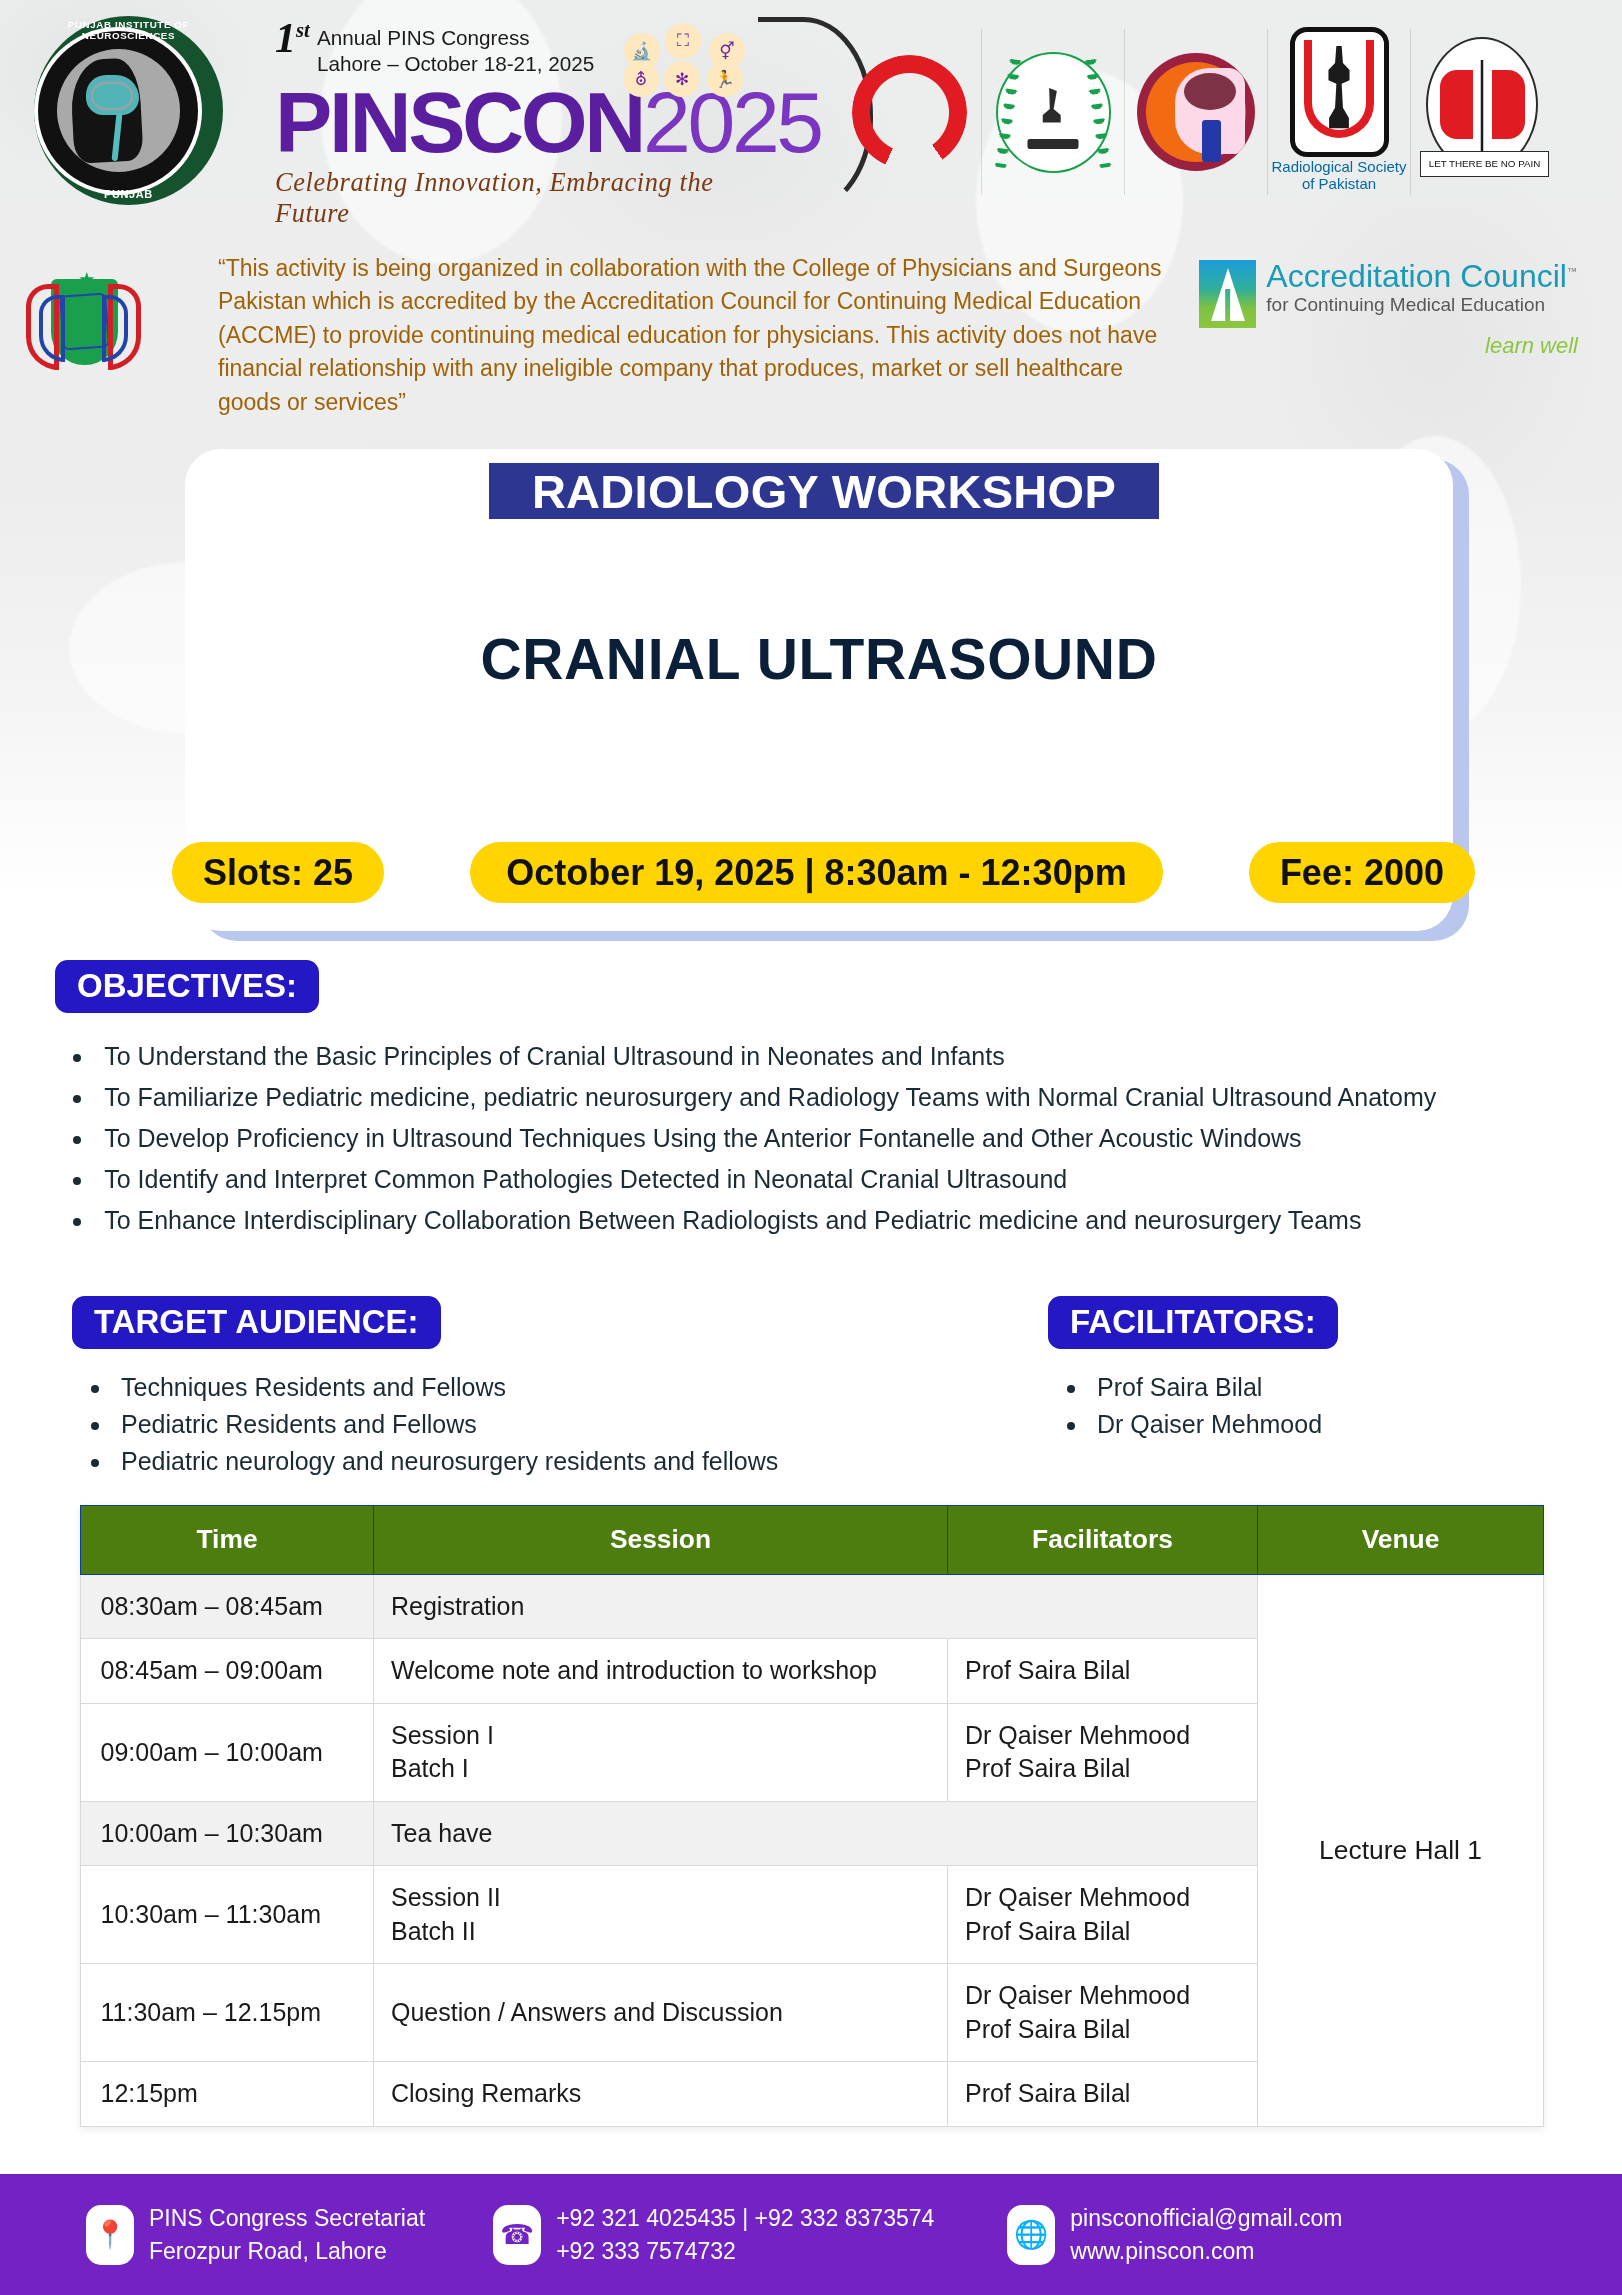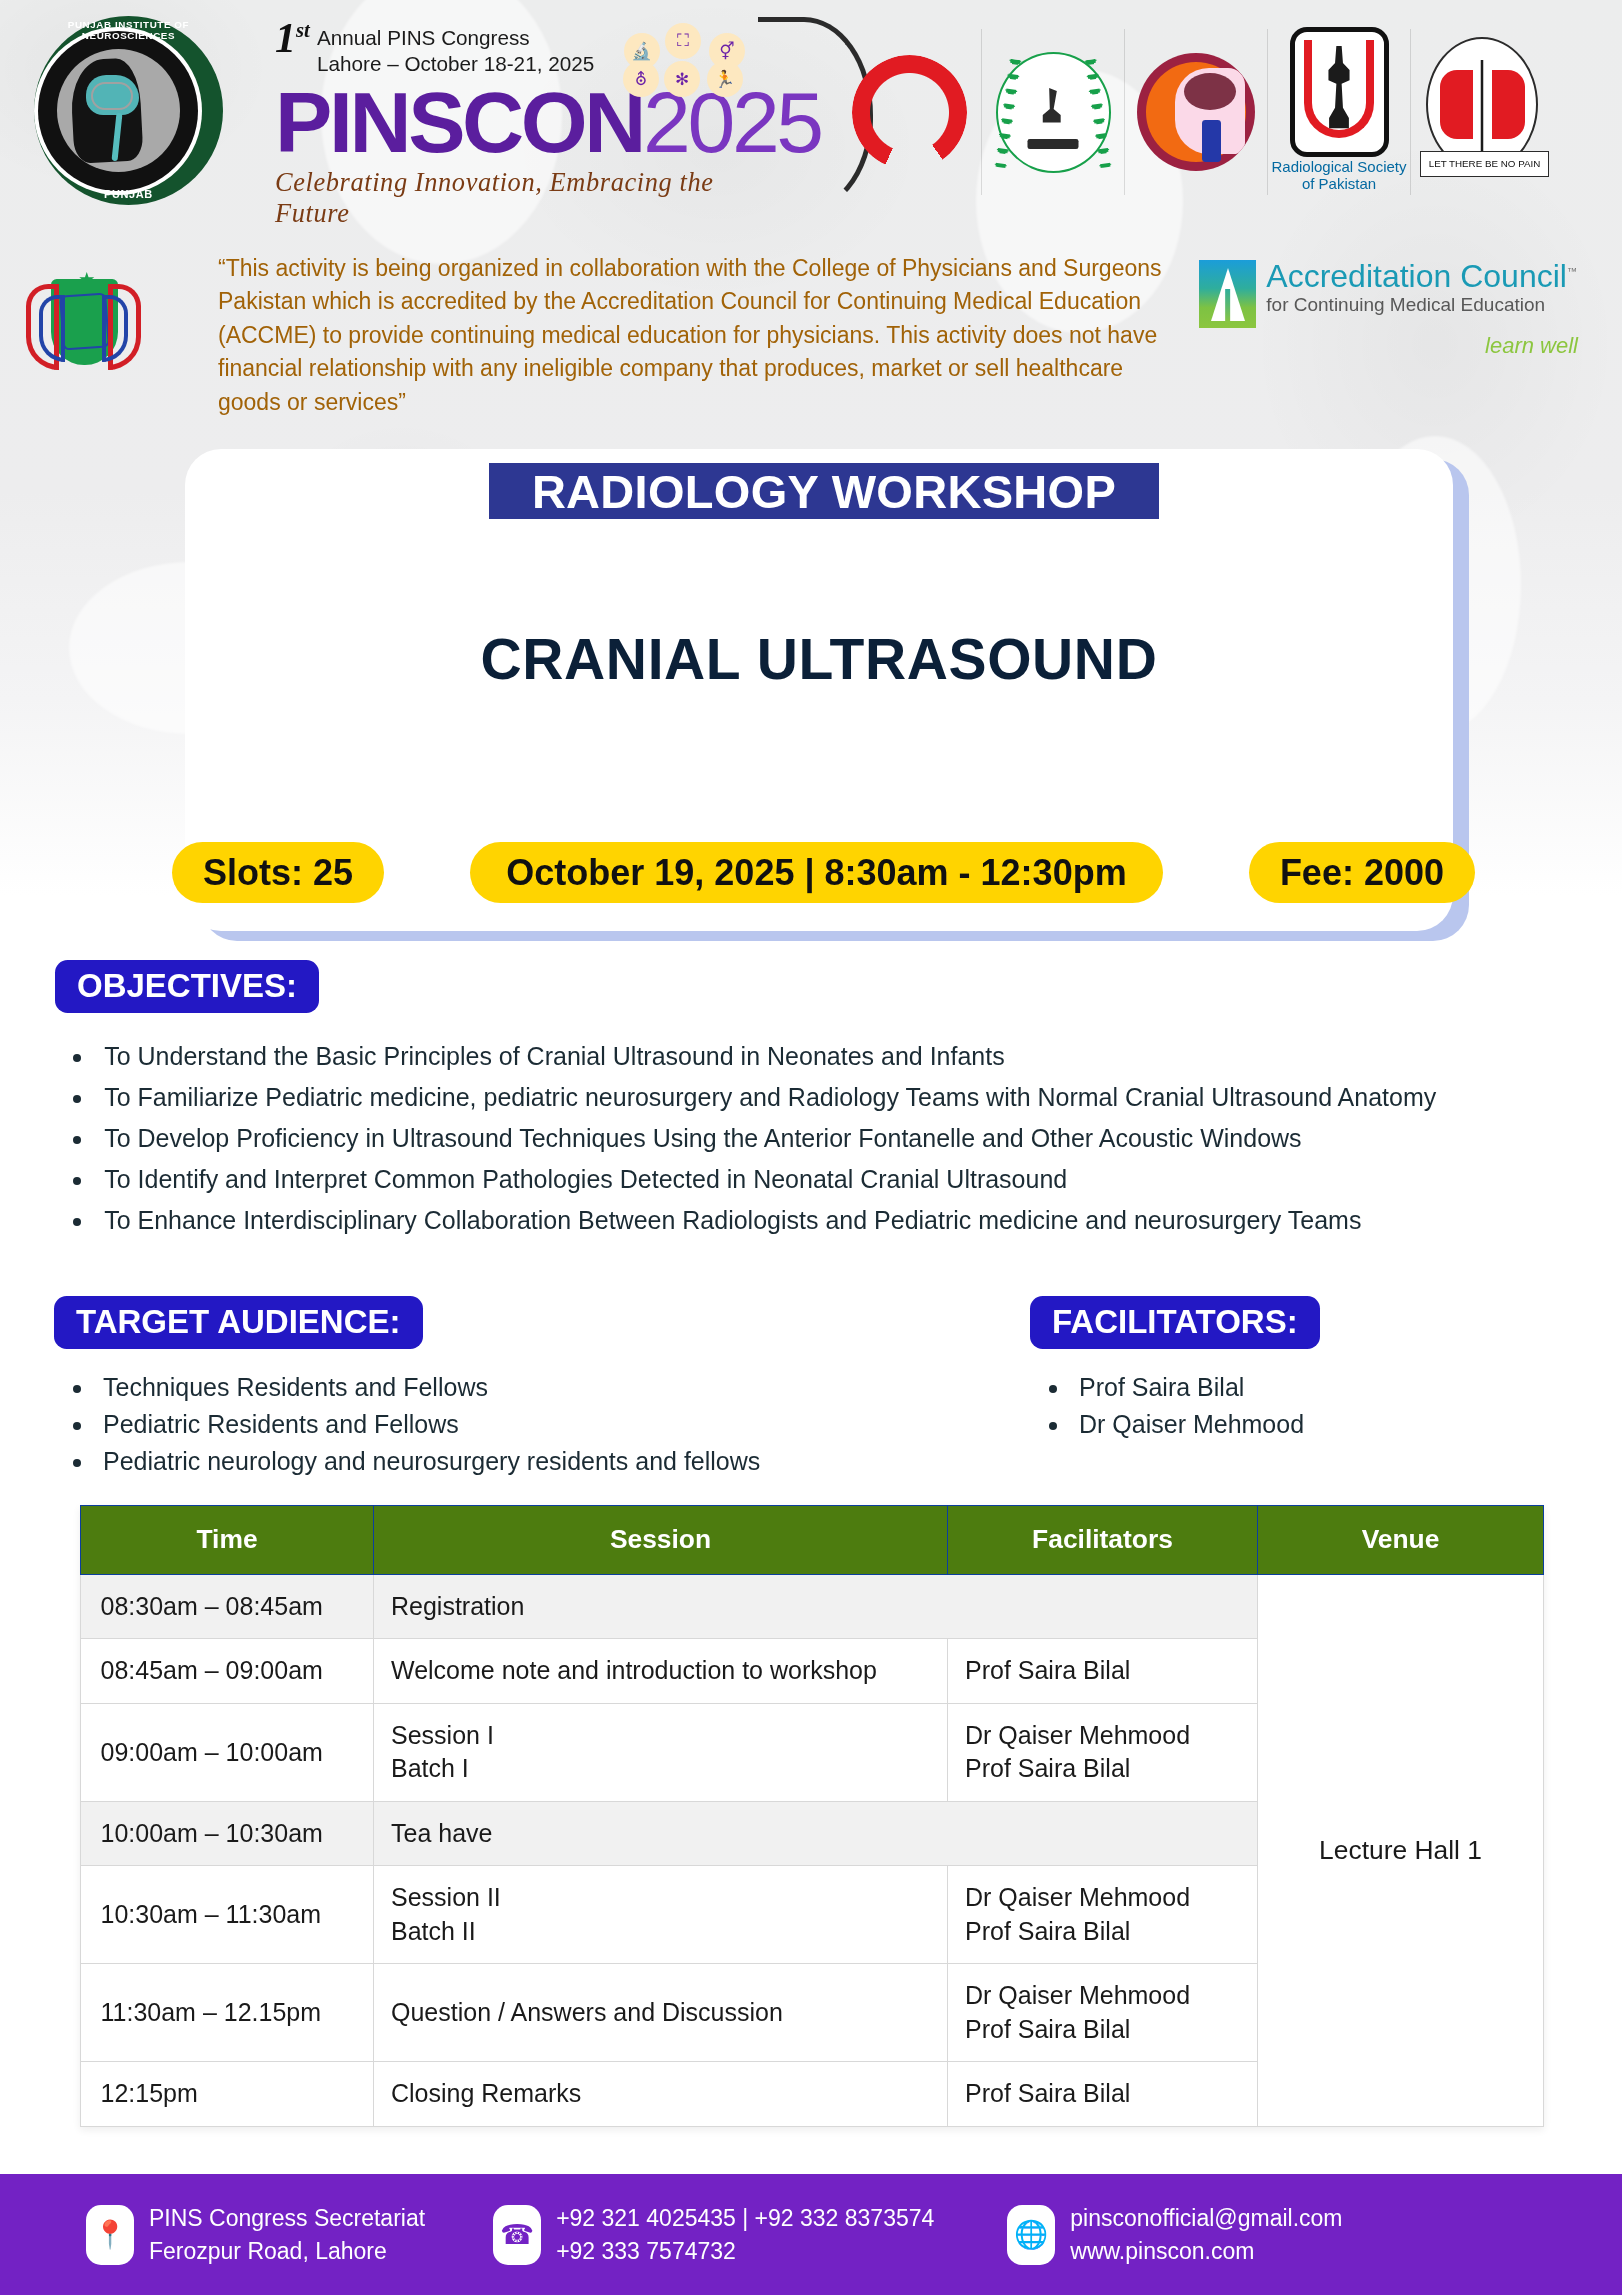--- a/index.html
+++ b/index.html
@@ -227,21 +227,21 @@
     display:inline-block; background:#2318c4; color:#fff; border-radius:12.6px;
     font-size:33px; font-weight:bold; padding:9.2px 22px; line-height:1.05;
   }
 
   .objectives{ position:absolute; left:55px; top:960px; width:1515px; z-index:5; }
   .obj-list{ margin-top:25px; padding-left:40px; }
   .obj-list li{
     font-size:25px; color:#1b2b34; line-height:1.46; margin-bottom:4.6px; padding-left:9.2px;
   }
 
-  .two-col{ position:absolute; left:54px; top:1296px; width:1515px; z-index:5; display:flex; }
+  .two-col{ position:absolute; left:72px; top:1296px; width:1515px; z-index:5; display:flex; }
   .col-left{ width:976px; }
   .col-right{ width:539px; }
   .mini-list{ margin-top:19.5px; padding-left:41px; }
   .mini-list li{ font-size:25px; color:#1b2b34; line-height:1.48; padding-left:8px; }
 
   
   .sched{
     position:absolute; left:80px; top:1505px; width:1462px; z-index:5;
     border-collapse:collapse; table-layout:fixed;
     box-shadow:0 3.4px 8px rgba(0,0,0,.07);

